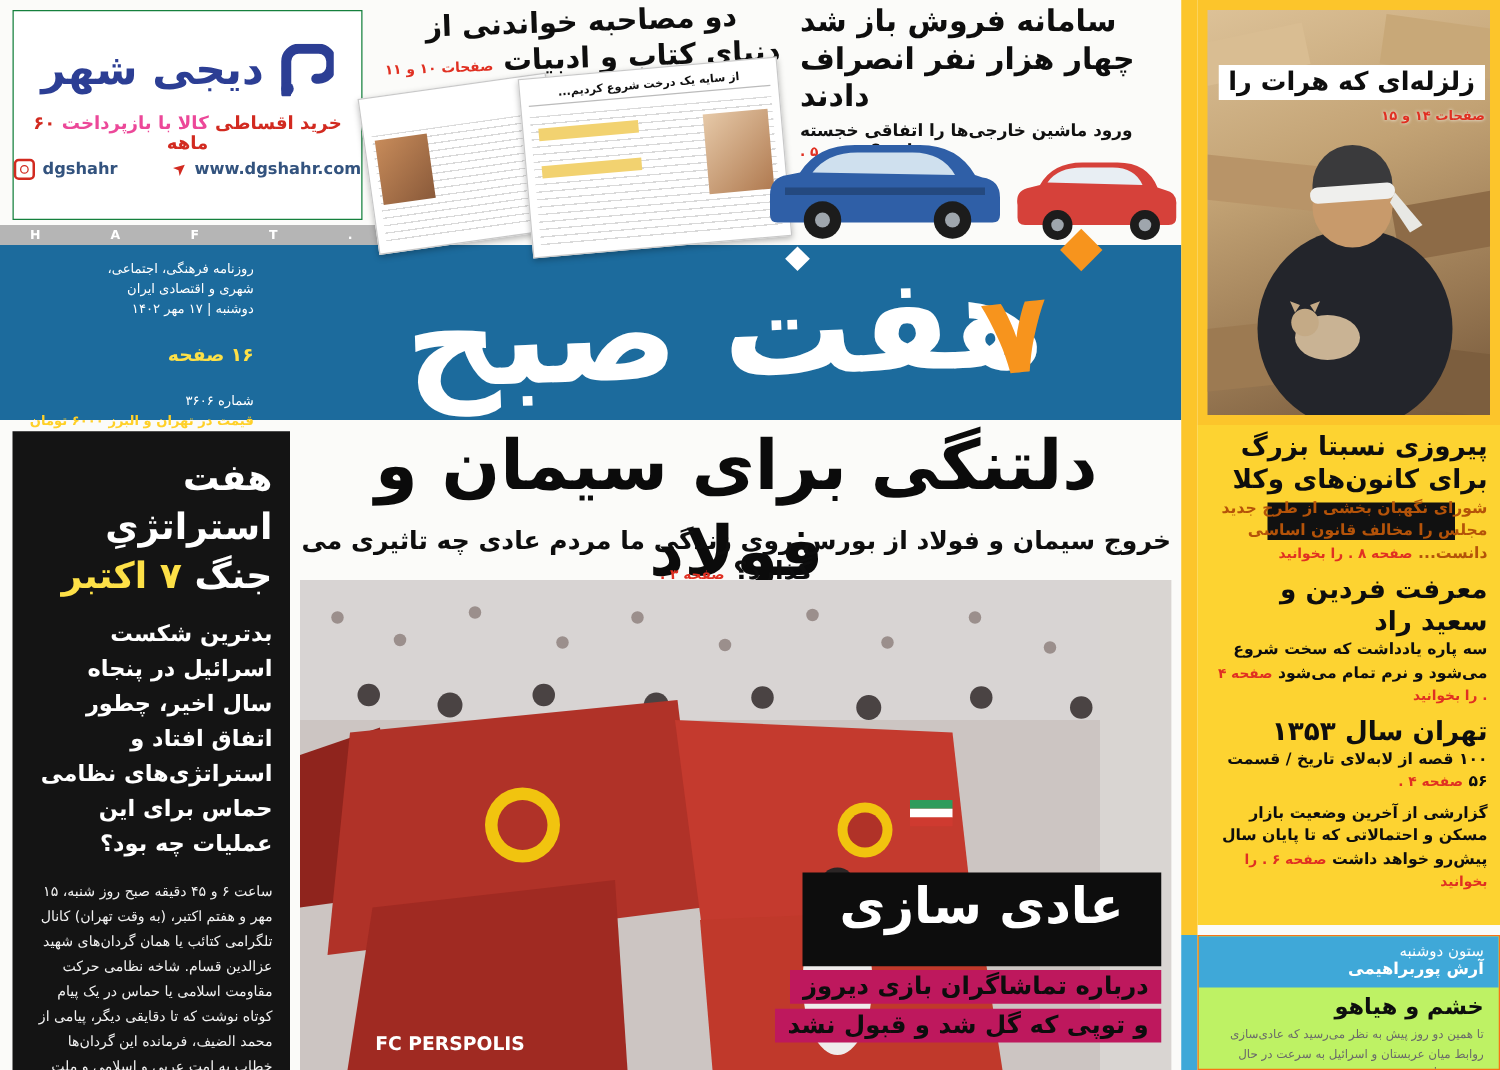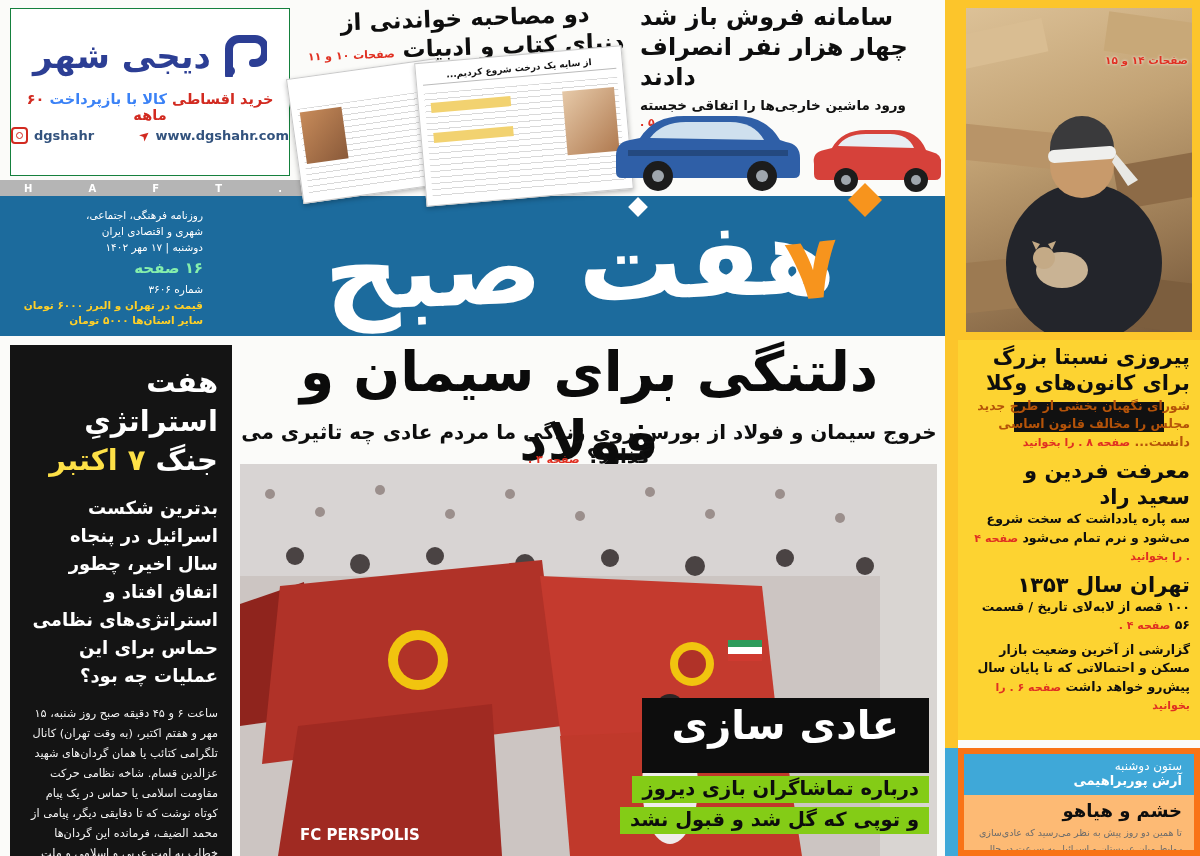--- a/index.html
+++ b/index.html
@@ -5,35 +5,35 @@
   html,body{margin:0;padding:0;background:#e8e8e8;}
   .page{position:relative;width:1200px;height:856px;background:#fbfbf9;overflow:hidden;
         font-family:"DejaVu Sans",sans-serif;margin:0 auto;}
   .abs{position:absolute;}
   
   .ad{left:10px;top:8px;width:280px;height:168px;background:#fff;border:1px solid #15803d;box-sizing:border-box;}
   .ad-row{margin-top:26px;display:flex;justify-content:center;align-items:center;gap:10px;direction:rtl;}
   .dg-mark{width:46px;height:42px;}
   .ad-brand{font-size:34px;font-weight:900;color:#2c3e94;letter-spacing:-1px;}
   .ad-tag{margin-top:14px;text-align:center;font-weight:bold;font-size:14.5px;direction:rtl;}
-  .tag-red{color:#d22a20;} .tag-blue{color:#3b82f6;}
+  .tag-red{color:#d22a20;} .tag-blue{color:#ec4899;}
   .ad-contact{margin-top:4px;display:flex;justify-content:space-between;align-items:center;gap:26px;
               font-weight:bold;color:#33537e;font-size:13px;direction:ltr;}
   .ig{width:13px;height:13px;border:2px solid #d22a20;border-radius:4px;position:relative;display:inline-block;}
   .ig::after{content:"";position:absolute;left:3px;top:3px;width:5px;height:5px;border:1.5px solid #d22a20;border-radius:50%;}
   .plane{color:#d22a20;font-size:13px;transform:rotate(-40deg);display:inline-block;}
   .contact-item{display:flex;align-items:center;gap:6px;}
   
   .haftbar{left:0;top:180px;width:306px;height:16px;background:#b5b5b5;display:flex;align-items:center;
            justify-content:space-between;padding:0 24px;box-sizing:border-box;color:#fff;font-size:10px;font-weight:bold;}
   
   .mast{left:0;top:196px;width:945px;height:140px;background:#1c6b9d;}
   .mast-info{position:absolute;left:18px;top:12px;width:185px;direction:rtl;text-align:right;color:#fff;
              font-size:10.5px;line-height:1.5;}
-  .mast-pages{color:#86efac;font-weight:900;font-size:15px;margin:2px 0;}
+  .mast-pages{color:#fde047;font-weight:900;font-size:15px;margin:18px 0;}
   .mast-price{color:#ffd028;font-weight:bold;font-size:10.5px;}
   .logo-area{position:absolute;left:215px;top:-14px;width:730px;height:165px;display:flex;align-items:center;justify-content:center;}
   .logo-text{font-size:104px;font-weight:900;color:#fff;direction:rtl;letter-spacing:-6px;transform:rotate(-2deg);line-height:1;}
   .logo-seven{position:absolute;right:105px;top:34px;color:#f7941d;font-size:88px;font-weight:900;transform:rotate(-6deg);}
   .diamond{position:absolute;width:24px;height:24px;background:#f7941d;transform:rotate(45deg);right:68px;top:6px;}
   .diamond2{width:14px;height:14px;right:300px;top:18px;background:#fff;}
   
   .stripe-y{left:945px;top:0;width:13px;height:748px;background:#fcc52b;}
   .stripe-b{left:945px;top:748px;width:13px;height:108px;background:#3fa8d8;}
   
@@ -64,39 +64,39 @@
   .cars-photo{left:598px;top:90px;width:347px;height:106px;}
   
   .lead-title{left:238px;top:338px;width:702px;text-align:center;direction:rtl;font-weight:900;font-size:55px;
       color:#0b0b0b;letter-spacing:-2px;line-height:1.25;}
   .lead-sub{left:238px;top:420px;width:702px;text-align:center;direction:rtl;font-size:20px;font-weight:bold;color:#0e0e0e;}
   
   .main-photo{left:240px;top:464px;width:697px;height:392px;overflow:hidden;background:#ccc5c2;}
   .kicker{position:absolute;right:8px;top:234px;background:#0d0d0d;color:#fff;font-size:40px;font-weight:900;
       padding:4px 30px 25px;direction:rtl;}
   .cap-wrap{position:absolute;right:8px;top:308px;text-align:right;direction:rtl;}
-  .cap{display:inline-block;background:#84cc16;color:#0d0d0d;font-size:19.5px;font-weight:900;padding:1px 10px 3px;margin-top:4px;}
+  .cap{display:inline-block;background:#be185d;color:#0d0d0d;font-size:19.5px;font-weight:900;padding:1px 10px 3px;margin-top:4px;}
   
   .war{left:10px;top:345px;width:222px;height:511px;background:#141414;color:#fff;padding:18px 14px;
       box-sizing:border-box;direction:rtl;text-align:right;overflow:hidden;}
   .war-title{font-size:29px;font-weight:900;line-height:1.35;}
   .yellow{color:#fde047;}
   .war-stand{margin-top:14px;font-size:18px;font-weight:bold;line-height:1.55;}
   .war-body{margin-top:14px;font-size:11.3px;line-height:1.78;color:#f2f2f2;}
   .war-body p{margin:0 0 6px;}
   
   .ycol{left:958px;top:340px;width:242px;height:400px;background:#fdd331;box-sizing:border-box;
       padding:4px 10px;direction:rtl;text-align:right;overflow:hidden;}
   .art{margin-bottom:7px;position:relative;}
   .art-title{font-size:21px;font-weight:900;color:#0e0e0e;line-height:1.25;}
   .art-sub{font-size:12.5px;font-weight:bold;line-height:1.45;color:#0e0e0e;position:relative;z-index:1;}
   .sub-orange{color:#b45309;}
   .art-badge{position:absolute;right:26px;top:58px;width:150px;height:30px;background:#111;z-index:0;}
   
-  .monday{left:958px;top:748px;width:242px;height:108px;background:#fdba74;border:6px solid #f97316;box-sizing:border-box;overflow:hidden;}
+  .monday{left:958px;top:748px;width:242px;height:108px;background:#bef264;border:1px solid #f97316;box-sizing:border-box;overflow:hidden;}
   .mon-head{background:#3fa8d8;color:#fff;padding:5px 12px 7px;direction:rtl;text-align:right;}
   .mon-kicker{font-size:12px;}
   .mon-author{font-size:13px;font-weight:900;}
   .mon-body{padding:5px 12px;direction:rtl;text-align:right;}
   .mon-title{font-size:18px;font-weight:900;color:#0e0e0e;}
   .mon-text{margin-top:4px;font-size:9.5px;color:#6a6a6a;line-height:1.65;}
 </style>
 </head>
 <body>
 
@@ -169,20 +169,21 @@
         <circle cx="116" cy="158" r="32" fill="#c89a6b"></circle>
         <path d="M84 140 a32 32 0 0 1 64 0 l0 8 -64 0 z" fill="#3a3a3c"></path>
         <rect x="82" y="140" width="68" height="13" rx="6" fill="#efefed" transform="rotate(-4 116 146)"></rect>
         <path d="M150 146 l22 26 -10 6 -16 -24 z" fill="#e8e8e4"></path>
         <ellipse cx="96" cy="262" rx="26" ry="18" fill="#c9b394"></ellipse>
         <circle cx="78" cy="250" r="11" fill="#c4aa86"></circle>
         <path d="M70 242 l-4 -9 8 3 z" fill="#c4aa86"></path>
         <path d="M86 242 l4 -9 -8 3 z" fill="#c4aa86"></path>
       </svg>
       <div class="quake-title">
+        <div><span class="qline">زلزله‌ای که هرات را</span></div>
         <span class="quake-ref">صفحات ۱۴ و ۱۵</span>
       </div>
     </div>
   </div>
 
   <div class="abs books-title">
     <div class="l">دو مصاحبه خواندنی از</div>
     <div class="l">
       <span>دنیای کتاب و ادبیات</span>
       <span class="ref">صفحات ۱۰ و ۱۱</span>

